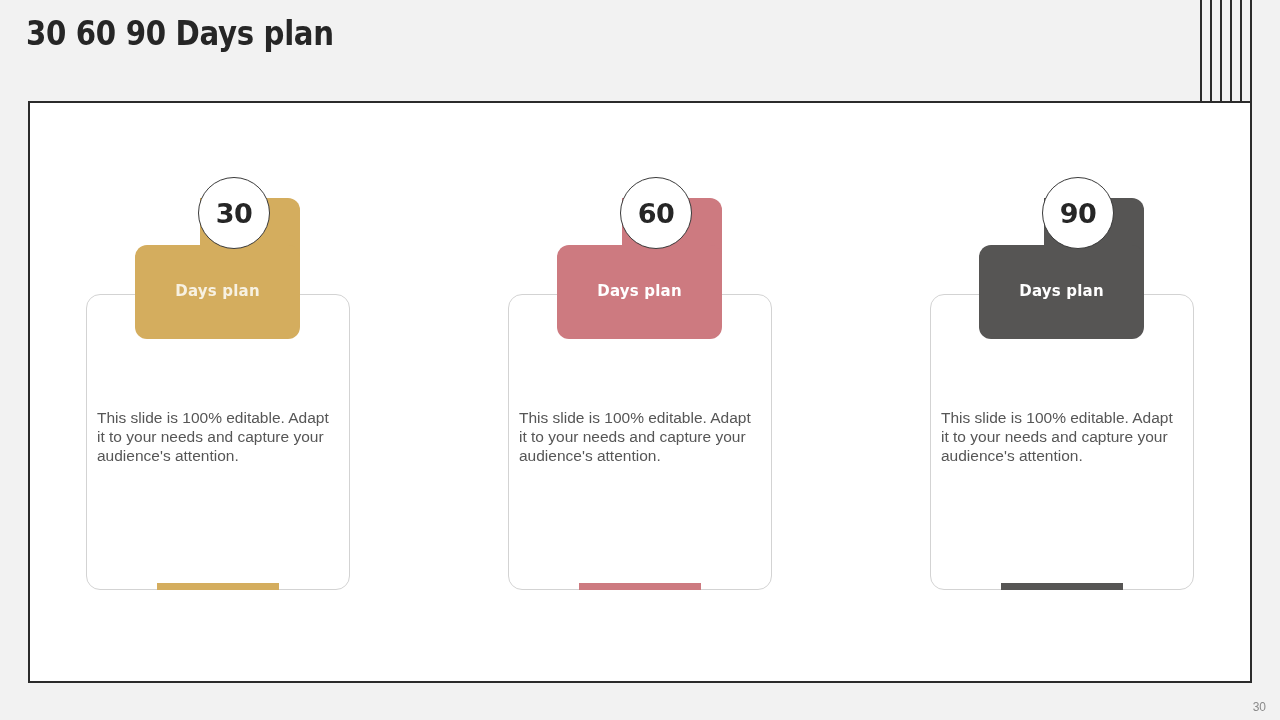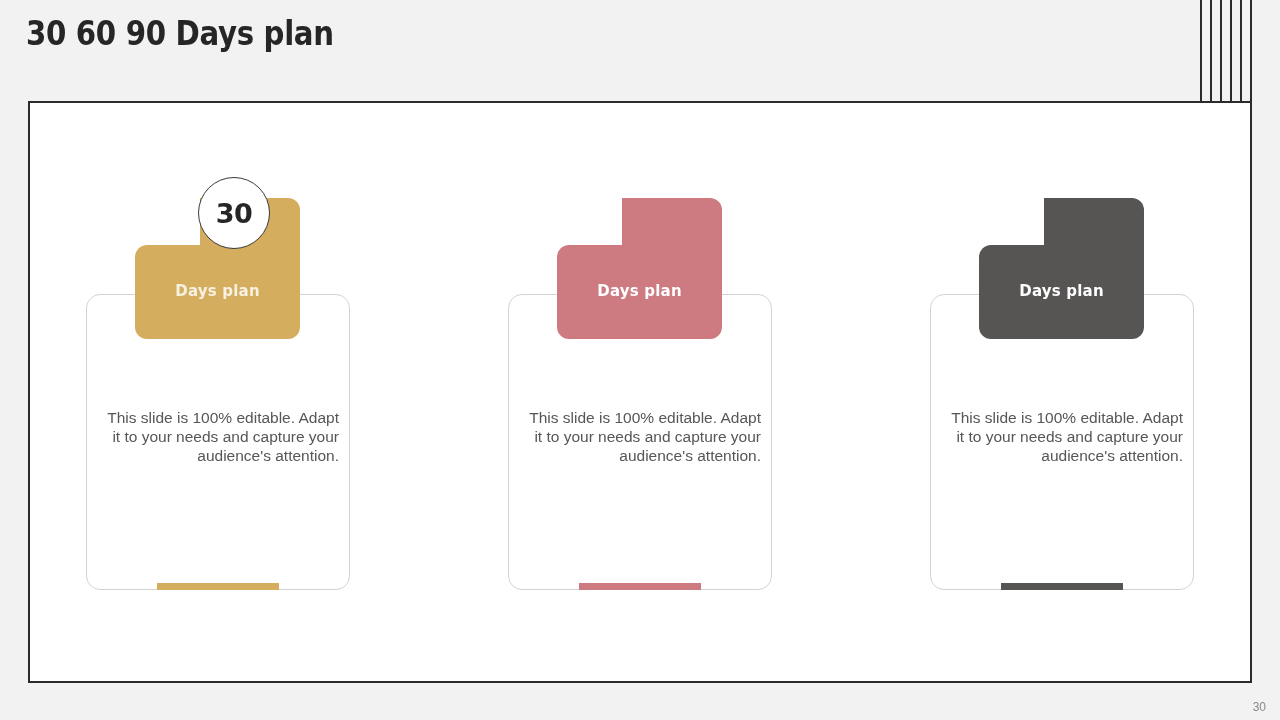--- a/index.html
+++ b/index.html
@@ -88,21 +88,21 @@
     box-sizing: border-box;
     background: #ffffff;
   }
 
   
   .card-body-text {
     position: absolute;
     left: 30px;
     top: 307px;
     width: 242px;
-    text-align: right;
+    text-align: left;
     font-size: 15.5px;
     line-height: 19px;
     color: #565656;
     font-family: "Liberation Sans", sans-serif;
   }
 
   
   .accent-bar {
     position: absolute;
     left: 90px;
@@ -227,29 +227,35 @@
   <div class="column col-1">
     <div class="outline-card"></div>
     <div class="card-body-text">This slide is 100% editable. Adapt it to your needs and capture your audience's attention.</div>
     <div class="accent-bar" style="background:#cd7a80;"></div>
     <div class="step-block">
       <div class="upper-right" style="background:#cd7a80;"></div>
       <div class="joiner" style="background:#cd7a80;"></div>
       <div class="lower-main" style="background:#cd7a80;"></div>
       <div class="step-label light">Days plan</div>
     </div>
+    <div class="num-circle">
+      <span>60</span>
+    </div>
   </div>
 
   <div class="column col-2">
     <div class="outline-card"></div>
     <div class="card-body-text">This slide is 100% editable. Adapt it to your needs and capture your audience's attention.</div>
     <div class="accent-bar" style="background:#565554;"></div>
     <div class="step-block">
       <div class="upper-right" style="background:#565554;"></div>
       <div class="joiner" style="background:#565554;"></div>
       <div class="lower-main" style="background:#565554;"></div>
       <div class="step-label light">Days plan</div>
     </div>
+    <div class="num-circle">
+      <span>90</span>
+    </div>
   </div>
 
 </div>
 
 <div class="page-number">30</div>
 
 </body></html>

